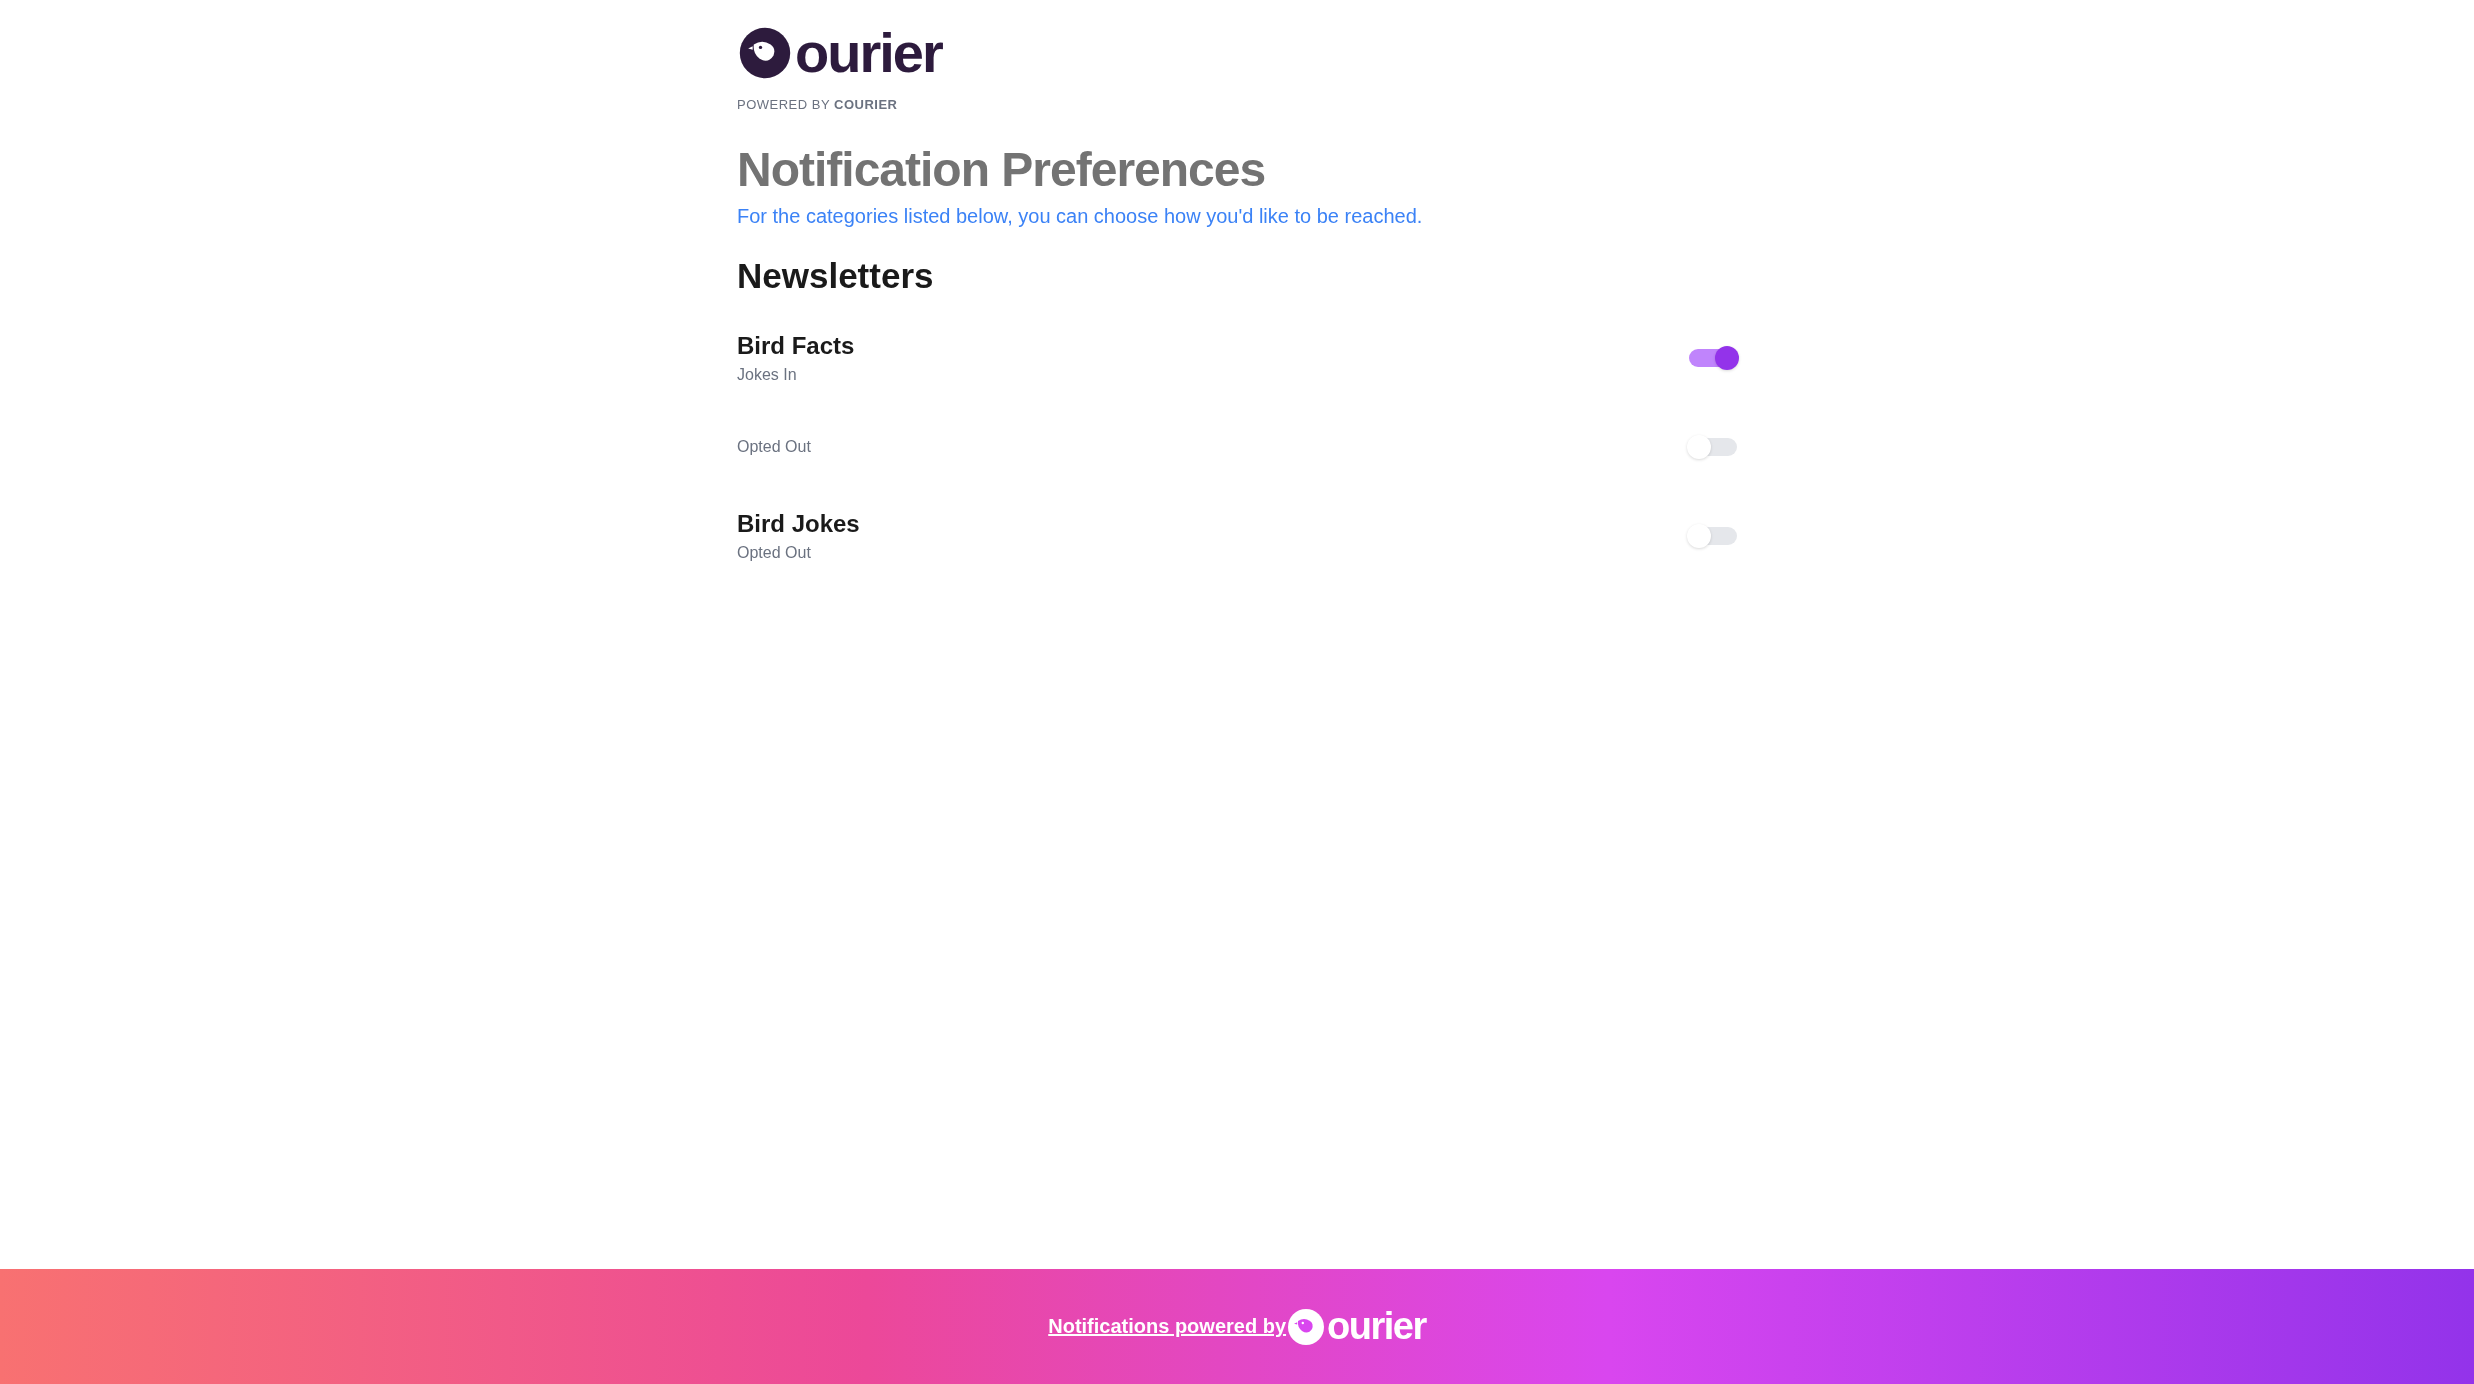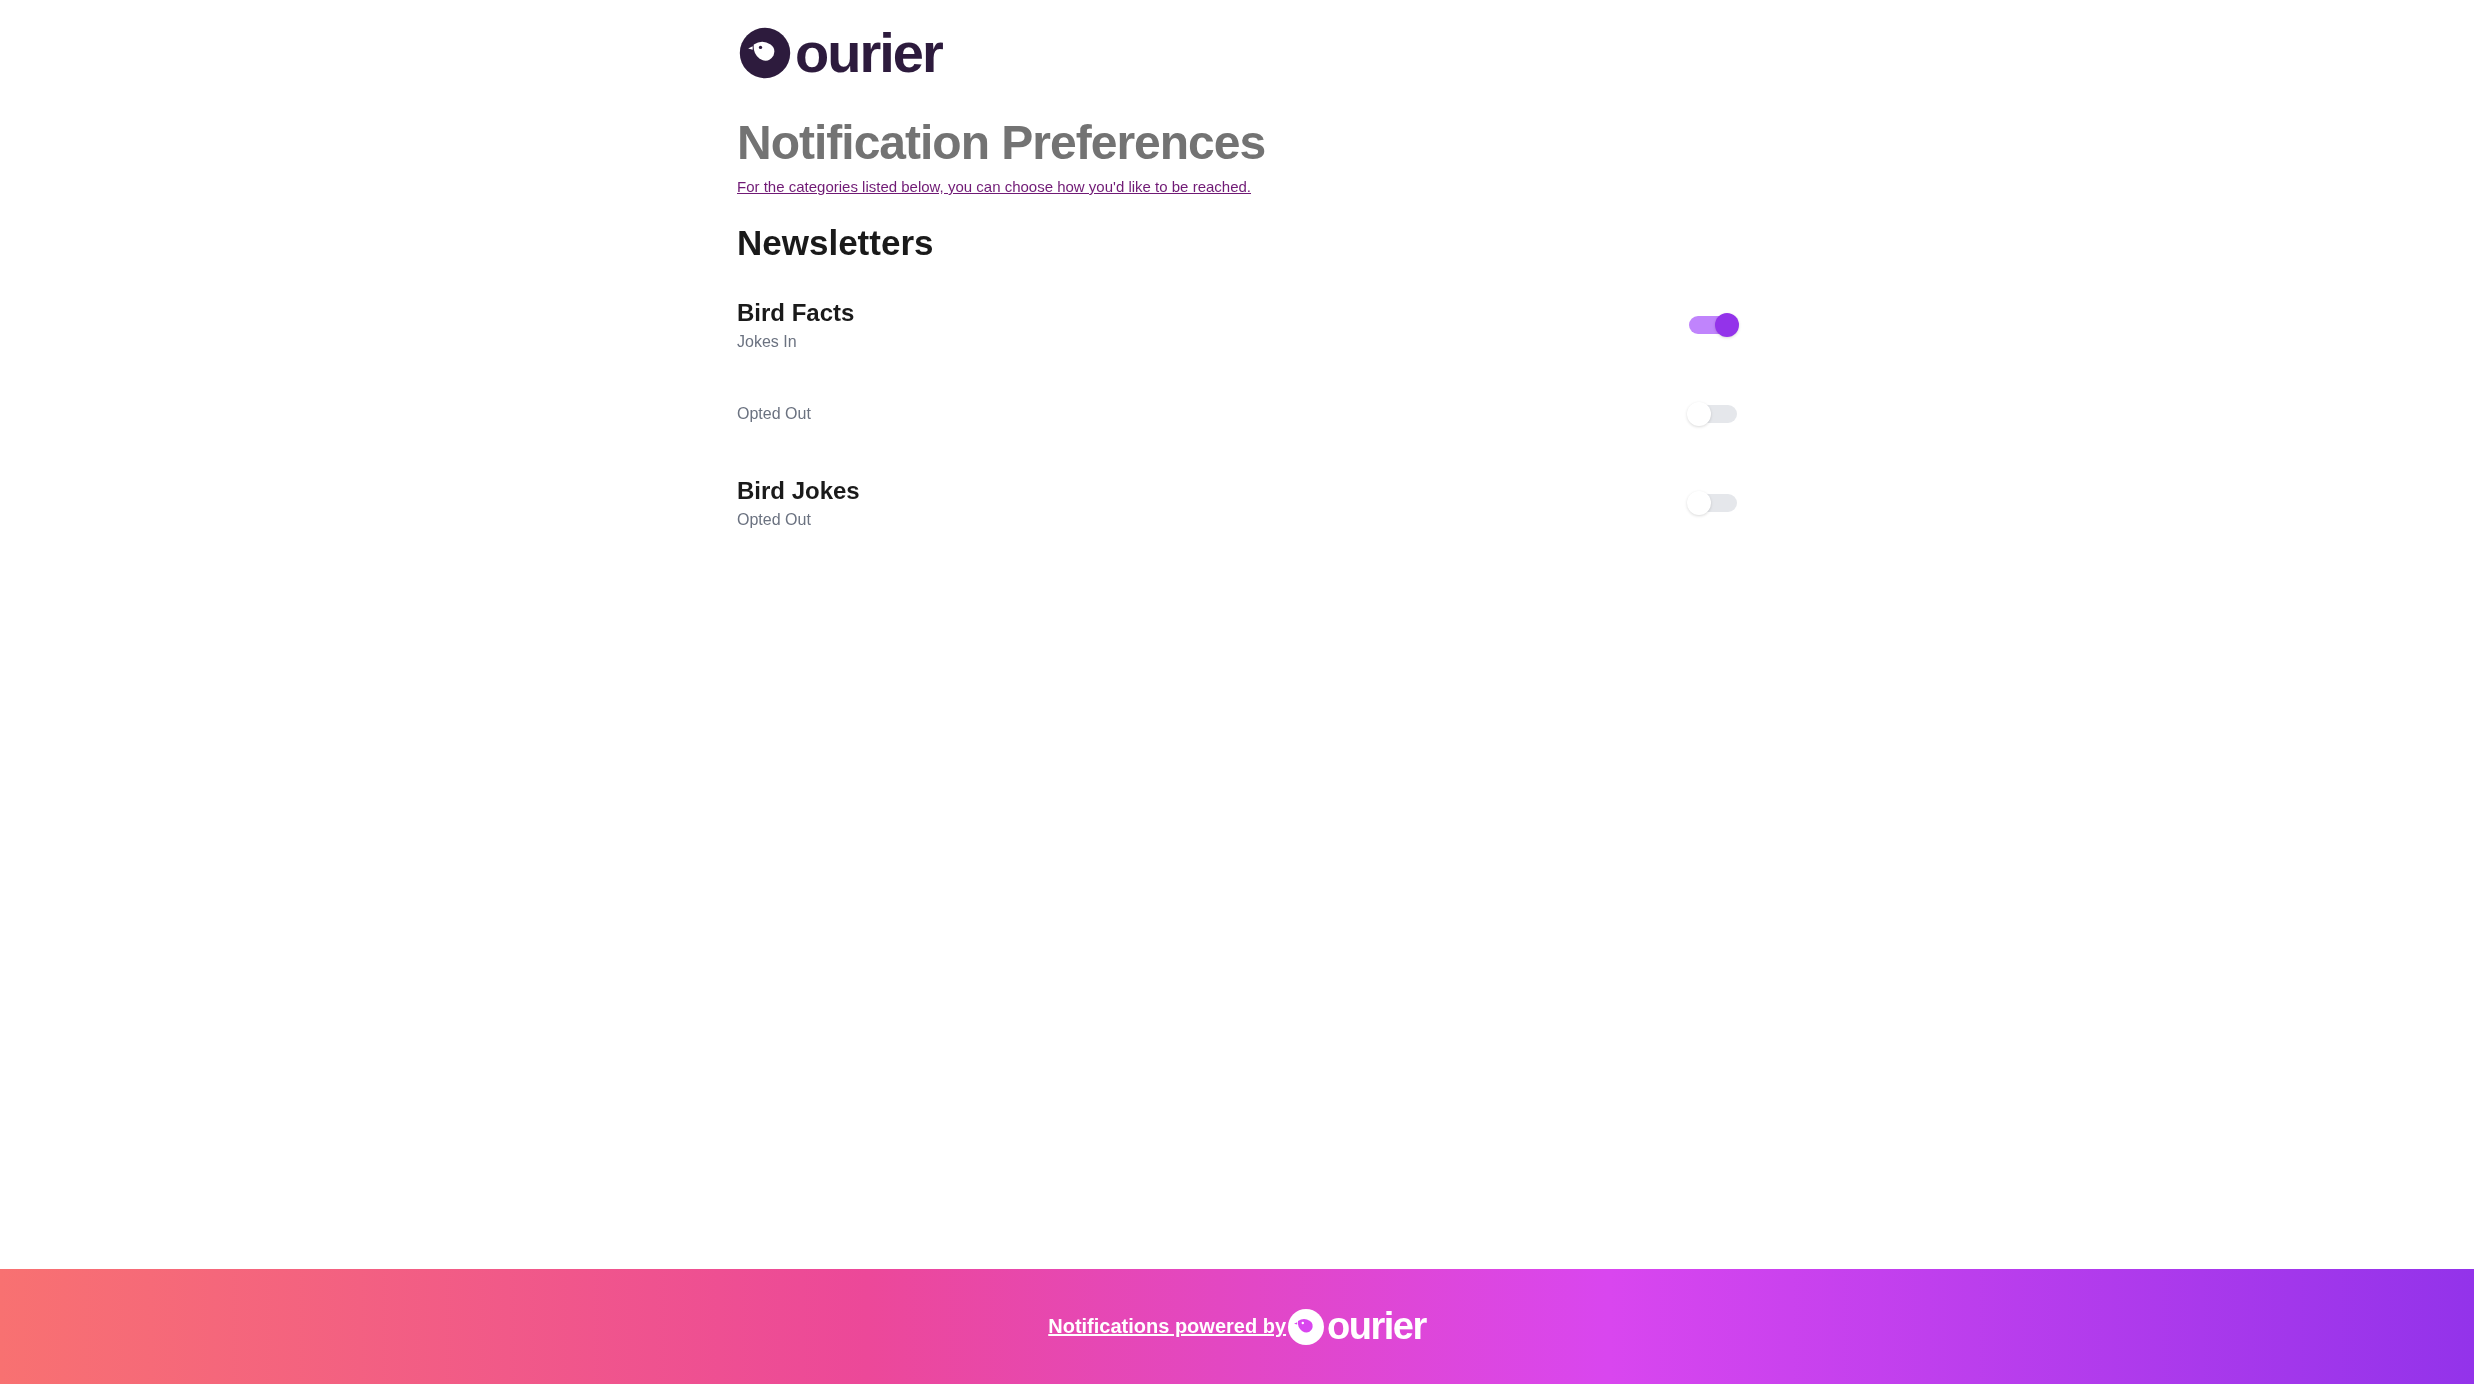--- a/index.html
+++ b/index.html
@@ -59,24 +59,23 @@
     
     .page-title {
       font-size: 48px;
       font-weight: 800;
       color: #737373;
       margin-bottom: 8px;
       letter-spacing: -1px;
     }
     
     .page-subtitle {
-      font-size: 15px;
-      color: #701a75;
+      font-size: 20px;
+      color: #3b82f6;
       margin-bottom: 28px;
-      text-decoration: underline;
     }
     
     .section-title {
       font-size: 35px;
       font-weight: 800;
       color: #1a1a1a;
       margin-bottom: 18px;
     }
     
     .preference-row {
@@ -180,20 +179,23 @@
 
   <div class="logo-section">
     <div class="logo">
       <svg class="logo-icon" viewBox="0 0 100 100">
         <circle cx="50" cy="50" r="45" fill="#2d1b3d"></circle>
         <path d="M 30 35 Q 45 25 60 35 Q 70 42 65 55 Q 55 70 40 60 Q 28 50 30 35 Z" fill="#ffffff"></path>
         <circle cx="42" cy="40" r="3" fill="#2d1b3d"></circle>
         <path d="M 28 38 L 20 42 L 28 44 Z" fill="#ffffff"></path>
       </svg>
       <span class="logo-text">ourier</span>
+    </div>
+    <div class="powered-by">
+      <span>POWERED BY </span><span class="powered-by-brand">COURIER</span>
     </div>
   </div>
 
   <h1 class="page-title">Notification Preferences</h1>
   <p class="page-subtitle">For the categories listed below, you can choose how you'd like to be reached.</p>
 
   <h2 class="section-title">Newsletters</h2>
 
   <div>
 

